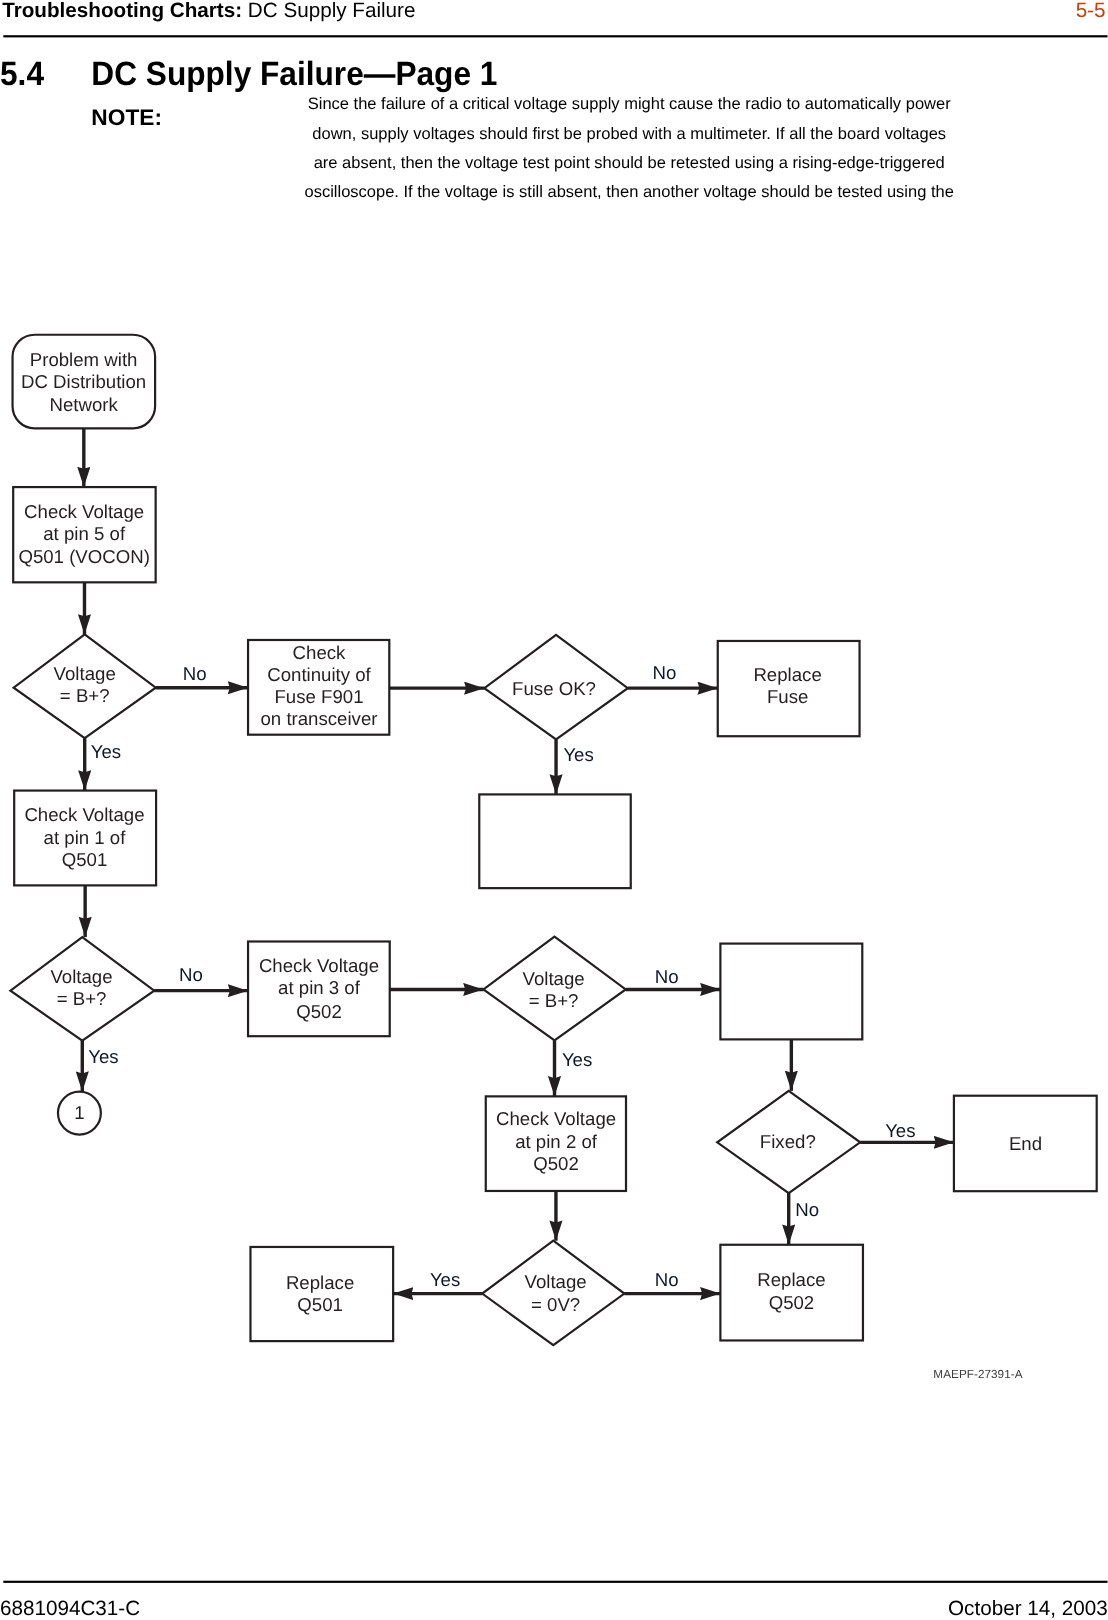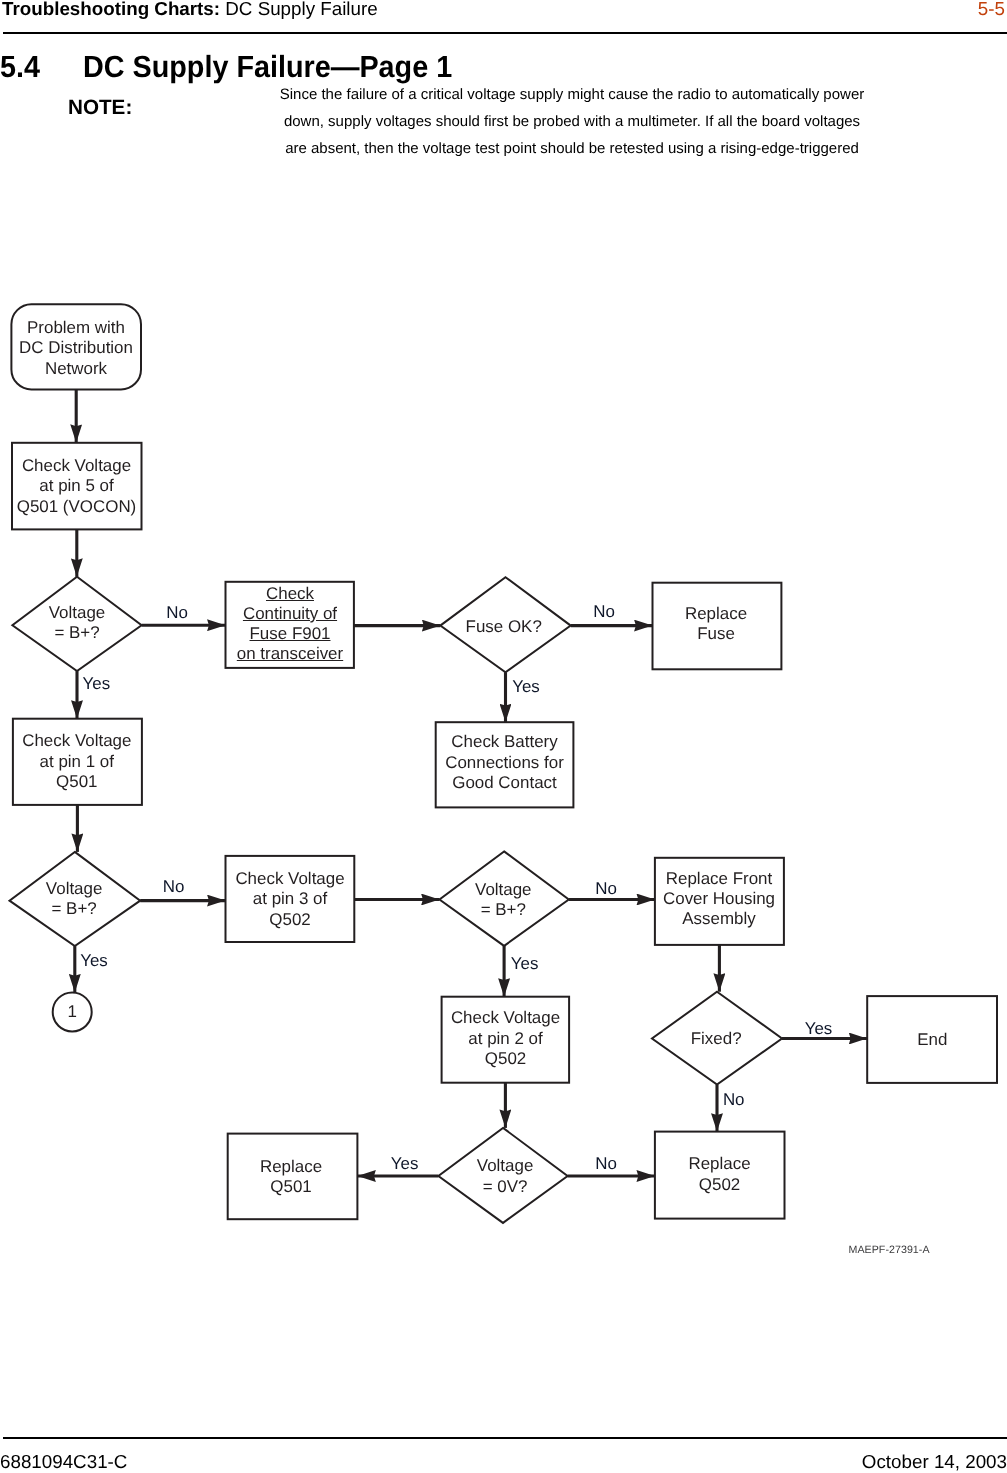--- a/index.html
+++ b/index.html
@@ -9,21 +9,21 @@
 
   .runhead{position:absolute;left:2px;top:-1px;font-size:18.8px;line-height:20px;white-space:nowrap;color:#000;}
   .rh-bold{font-weight:bold;}
   .rh-rest{font-weight:normal;}
   .folio{position:absolute;right:2px;top:-1px;font-size:18.8px;line-height:20px;text-align:right;color:#c2410c;}
   .rule-top{position:absolute;left:3px;top:31.5px;width:1004px;height:2.2px;background:#000;}
 
   .sec-num{position:absolute;left:0px;top:49.5px;font-size:30.6px;font-weight:bold;line-height:34px;transform:scaleX(0.94);transform-origin:left top;}
   .sec-title{position:absolute;left:83.3px;top:49.5px;font-size:30.6px;font-weight:bold;line-height:34px;transform:scaleX(0.94);transform-origin:left top;white-space:nowrap;}
 
-  .note-label{position:absolute;left:68px;top:94.5px;font-size:20.66px;font-weight:bold;line-height:26.8px;}
+  .note-label{position:absolute;left:83px;top:94.5px;font-size:20.66px;font-weight:bold;line-height:26.8px;}
   .note-body{position:absolute;left:157px;top:82px;width:830px;font-size:15px;line-height:26.8px;text-align:center;}
   .nl{white-space:nowrap;}
 
   .figure{position:absolute;left:0;top:0;width:1007px;height:1473px;}
   .flowsvg{position:absolute;left:0;top:0;shape-rendering:geometricPrecision;}
   .nt{position:absolute;width:220px;font-size:16.95px;line-height:20.2px;text-align:center;color:#231f20;white-space:nowrap;}
   .ntl{white-space:nowrap;}
   .el{position:absolute;font-size:16.95px;line-height:20px;color:#0f172a;white-space:nowrap;}
 
   .fig-id{position:absolute;left:848.5px;top:1243px;font-size:10.65px;line-height:14px;color:#3b3b3d;letter-spacing:0.05px;}
@@ -44,20 +44,21 @@
   <div class="rule-top"></div>
 
   <div class="sec-num">5.4</div>
   <div class="sec-title">DC Supply Failure—Page 1</div>
 
   <div class="note-label">NOTE:</div>
   <div class="note-body">
     <div class="nl">Since the failure of a critical voltage supply might cause the radio to automatically power</div>
     <div class="nl">down, supply voltages should first be probed with a multimeter. If all the board voltages</div>
     <div class="nl">are absent, then the voltage test point should be retested using a rising-edge-triggered</div>
+    <div class="nl">oscilloscope. If the voltage is still absent, then another voltage should be tested using the</div>
   </div>
 
   <div class="figure">
 <svg class="flowsvg" width="1007" height="1473" viewBox="0 0 1007 1473" xmlns="http://www.w3.org/2000/svg">
 <defs>
           <marker id="ah" markerWidth="6.0" markerHeight="3.85" refX="5.95" refY="1.925" orient="auto" markerUnits="strokeWidth">
             <path d="M0,0 L5.95,1.925 L0,3.85 L0.6,1.925 Z" fill="#231f20"></path>
           </marker>
         </defs>
 <g class="shp" fill="#ffffff" stroke="#231f20" stroke-width="2.0" stroke-linejoin="miter">
@@ -110,37 +111,32 @@
 </div>
 <div class="nt" style="left:-33.50px;top:456.23px;">
 <div class="ntl">Check Voltage</div>
 <div class="ntl">at pin 5 of</div>
 <div class="ntl">Q501 (VOCON)</div>
 </div>
 <div class="nt" style="left:-33.00px;top:603.23px;">
 <div class="ntl">Voltage</div>
 <div class="ntl">= B+?</div>
 </div>
-<div class="nt" style="left:180.00px;top:583.83px;text-decoration:underline;">
+<div class="nt" style="left:180.00px;top:583.83px;">
 <div class="ntl">Check</div>
 <div class="ntl">Continuity of</div>
 <div class="ntl">Fuse F901</div>
 <div class="ntl">on transceiver</div>
 </div>
 <div class="nt" style="left:393.70px;top:616.83px;">
 <div class="ntl">Fuse OK?</div>
 </div>
 <div class="nt" style="left:606.00px;top:604.03px;">
 <div class="ntl">Replace</div>
 <div class="ntl">Fuse</div>
-</div>
-<div class="nt" style="left:394.50px;top:732.43px;">
-<div class="ntl">Check Battery</div>
-<div class="ntl">Connections for</div>
-<div class="ntl">Good Contact</div>
 </div>
 <div class="nt" style="left:-33.20px;top:731.33px;">
 <div class="ntl">Check Voltage</div>
 <div class="ntl">at pin 1 of</div>
 <div class="ntl">Q501</div>
 </div>
 <div class="nt" style="left:-35.90px;top:878.73px;">
 <div class="ntl">Voltage</div>
 <div class="ntl">= B+?</div>
 </div>
@@ -148,25 +144,20 @@
 <div class="ntl">1</div>
 </div>
 <div class="nt" style="left:180.00px;top:869.13px;">
 <div class="ntl">Check Voltage</div>
 <div class="ntl">at pin 3 of</div>
 <div class="ntl">Q502</div>
 </div>
 <div class="nt" style="left:393.30px;top:880.03px;">
 <div class="ntl">Voltage</div>
 <div class="ntl">= B+?</div>
-</div>
-<div class="nt" style="left:609.00px;top:868.93px;">
-<div class="ntl">Replace Front</div>
-<div class="ntl">Cover Housing</div>
-<div class="ntl">Assembly</div>
 </div>
 <div class="nt" style="left:395.50px;top:1008.33px;">
 <div class="ntl">Check Voltage</div>
 <div class="ntl">at pin 2 of</div>
 <div class="ntl">Q502</div>
 </div>
 <div class="nt" style="left:606.20px;top:1028.63px;">
 <div class="ntl">Fixed?</div>
 </div>
 <div class="nt" style="left:822.30px;top:1029.73px;">

